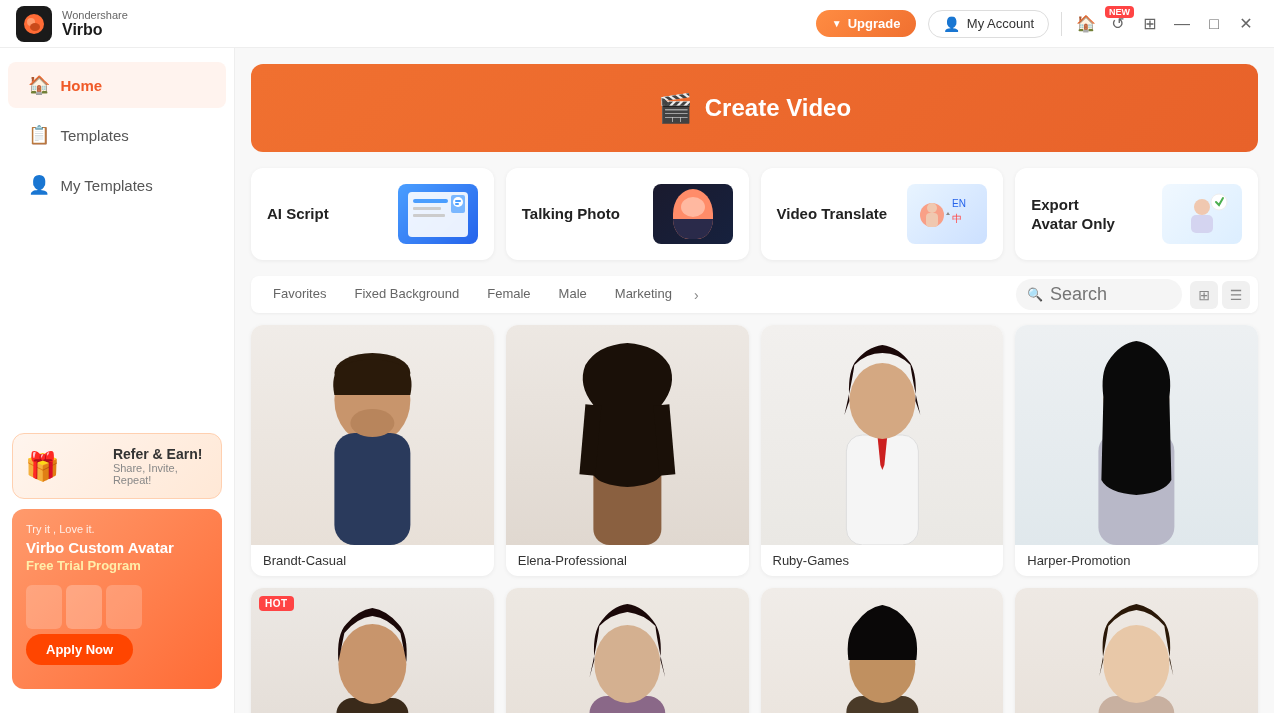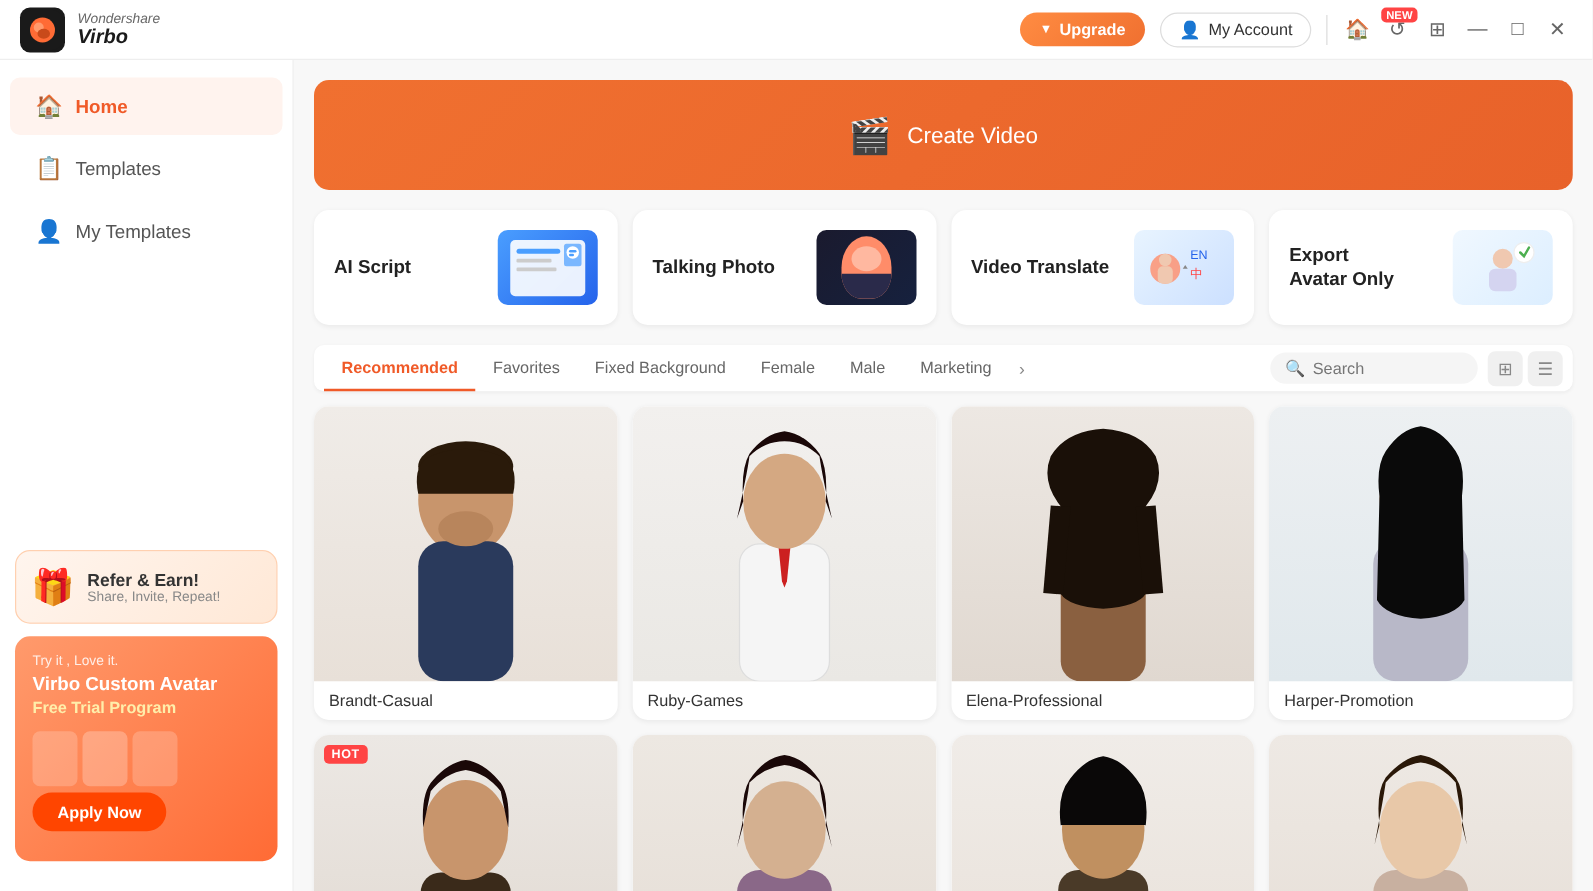--- a/index.html
+++ b/index.html
@@ -9,21 +9,21 @@
     .title-bar {
       height: 48px;
       background: #fff;
       display: flex;
       align-items: center;
       justify-content: space-between;
       padding: 0 16px;
       border-bottom: 1px solid #eee;
       flex-shrink: 0;
     }
-    .title-bar-left { display: flex; align-items: center; gap: 10px; font-style: italic; }
+    .title-bar-left { display: flex; align-items: center; gap: 10px; }
     .app-logo { width: 36px; height: 36px; background: #1a1a1a; border-radius: 8px; display: flex; align-items: center; justify-content: center; overflow: hidden; }
     .app-name { display: flex; flex-direction: column; line-height: 1.1; }
     .app-name-top { font-size: 11px; color: #666; font-weight: 400; }
     .app-name-bottom { font-size: 16px; font-weight: 700; color: #1a1a1a; }
     .title-bar-right { display: flex; align-items: center; gap: 12px; }
     .upgrade-btn {
       background: linear-gradient(135deg, #ff8c42, #f07030);
       color: #fff;
       border: none;
       border-radius: 20px;
@@ -86,21 +86,21 @@
       background: linear-gradient(135deg, #fff5ee, #ffe8d6);
       border: 1px solid #ffd0b0;
       border-radius: 12px;
       padding: 12px;
       display: flex;
       align-items: center;
       gap: 10px;
       cursor: pointer;
     }
     .refer-emoji { font-size: 28px; }
-    .refer-text-block { display: flex; flex-direction: column; }
+    .refer-text-block { display: flex; flex-direction: column; margin-left: 43px; }
     .refer-title { font-size: 14px; font-weight: 700; color: #333; }
     .refer-subtitle { font-size: 11px; color: #888; }
     .custom-avatar-card {
       background: linear-gradient(135deg, #ff9a6c, #ff6b35);
       border-radius: 12px;
       padding: 14px;
       color: #fff;
       position: relative;
       overflow: hidden;
       cursor: pointer;
@@ -139,21 +139,21 @@
       border-radius: 12px;
       height: 88px;
       display: flex;
       align-items: center;
       justify-content: center;
       gap: 12px;
       cursor: pointer;
       margin-bottom: 16px;
     }
     .create-video-icon { font-size: 28px; }
-    .create-video-text { font-size: 18px; font-weight: 400; color: #fff; }
+    .create-video-text { font-size: 24px; font-weight: 700; color: #fff; }
 
     
     .feature-cards { display: grid; grid-template-columns: repeat(4, 1fr); gap: 12px; margin-bottom: 16px; }
     .feature-card {
       background: #fff;
       border-radius: 12px;
       padding: 16px;
       display: flex;
       align-items: center;
       justify-content: space-between;
@@ -190,21 +190,21 @@
     .filter-arrow { margin-left: 4px; cursor: pointer; color: #888; font-size: 14px; padding: 8px 4px; }
     .search-box {
       margin-left: auto;
       display: flex;
       align-items: center;
       background: #f5f5f5;
       border-radius: 20px;
       padding: 5px 12px;
       gap: 6px;
     }
-    .search-input { border: none; background: none; outline: none; font-size: 13px; color: #a16207; width: 120px; }
+    .search-input { border: none; background: none; outline: none; font-size: 18px; color: #a16207; width: 120px; }
     .search-icon { color: #aaa; font-size: 13px; }
     .view-btns { display: flex; gap: 4px; margin-left: 8px; }
     .view-btn { width: 28px; height: 28px; background: #f0f0f0; border: none; border-radius: 6px; cursor: pointer; display: flex; align-items: center; justify-content: center; font-size: 14px; color: #888; }
 
     
     .avatar-grid { display: grid; grid-template-columns: repeat(4, 1fr); gap: 12px; }
     .avatar-card {
       background: #fff;
       border-radius: 12px;
       overflow: hidden;
@@ -415,21 +415,20 @@
                 <rect x="24" y="28" width="22" height="18" rx="5" fill="#d4d4f0"></rect>
                 <circle cx="52" cy="15" r="8" fill="white" stroke="#eee" stroke-width="1"></circle>
                 <path d="M49 15 L52 18 L56 11" stroke="#4caf50" stroke-width="2" fill="none" stroke-linecap="round"></path>
               </svg>
             </div>
           </div>
         </div>
       </div>
 
       <div class="filter-row">
-        <div class="filter-tab active">Recommended</div>
         <div class="filter-tab">Favorites</div>
         <div class="filter-tab">Fixed Background</div>
         <div class="filter-tab">Female</div>
         <div class="filter-tab">Male</div>
         <div class="filter-tab">Marketing</div>
         <span class="filter-arrow">›</span>
         <div class="search-box">
           <span class="search-icon">🔍</span>
           <input class="search-input" type="text" placeholder="Search" style="">
         </div>
@@ -451,50 +450,50 @@
               <ellipse cx="120" cy="48" rx="38" ry="20" fill="#2a1a0a"></ellipse>
               <path d="M82 70 Q78 50 88 42 Q100 35 120 34 Q140 35 152 42 Q162 50 158 70" fill="#2a1a0a"></path>
 
               <ellipse cx="120" cy="98" rx="22" ry="14" fill="#b8855c"></ellipse>
             </svg>
           </div>
           <div class="avatar-card-label">Brandt-Casual</div>
         </div>
 
         <div class="avatar-card">
-          <div class="avatar-placeholder av3">
-            <svg width="100%" height="220" viewBox="0 0 240 220" preserveAspectRatio="xMidYMax meet">
-
-              <rect x="84" y="110" width="72" height="110" rx="16" fill="#f5f5f5" stroke="#ddd" stroke-width="1"></rect>
-
-              <path d="M115 110 L125 110 L122 140 L120 145 L118 140 Z" fill="#cc2020"></path>
-
-              <ellipse cx="120" cy="76" rx="33" ry="38" fill="#d4a882"></ellipse>
-
-              <path d="M87 76 Q85 50 92 38 Q104 22 120 20 Q136 22 148 38 Q155 50 153 76 L158 90 Q150 55 148 40 Q136 28 120 28 Q104 28 92 40 Q90 55 82 90 Z" fill="#1a0808"></path>
-            </svg>
-          </div>
-          <div class="avatar-card-label">Ruby-Games</div>
-        </div>
-
-        <div class="avatar-card">
           <div class="avatar-placeholder av2">
             <svg width="100%" height="220" viewBox="0 0 240 220" preserveAspectRatio="xMidYMax meet">
               <ellipse cx="120" cy="78" rx="34" ry="40" fill="#d4a882"></ellipse>
               <rect x="86" y="112" width="68" height="108" rx="16" fill="#8a6040"></rect>
 
               <path d="M86 80 Q70 60 78 40 Q90 20 120 18 Q150 20 162 40 Q170 60 154 80 L154 150 Q148 160 120 162 Q92 160 86 150 Z" fill="#1a1008"></path>
               <path d="M86 80 L80 150" stroke="#1a1008" stroke-width="16" fill="none"></path>
               <path d="M154 80 L160 150" stroke="#1a1008" stroke-width="16" fill="none"></path>
             </svg>
           </div>
           <div class="avatar-card-label">Elena-Professional</div>
         </div>
 
         <div class="avatar-card">
+          <div class="avatar-placeholder av3">
+            <svg width="100%" height="220" viewBox="0 0 240 220" preserveAspectRatio="xMidYMax meet">
+
+              <rect x="84" y="110" width="72" height="110" rx="16" fill="#f5f5f5" stroke="#ddd" stroke-width="1"></rect>
+
+              <path d="M115 110 L125 110 L122 140 L120 145 L118 140 Z" fill="#cc2020"></path>
+
+              <ellipse cx="120" cy="76" rx="33" ry="38" fill="#d4a882"></ellipse>
+
+              <path d="M87 76 Q85 50 92 38 Q104 22 120 20 Q136 22 148 38 Q155 50 153 76 L158 90 Q150 55 148 40 Q136 28 120 28 Q104 28 92 40 Q90 55 82 90 Z" fill="#1a0808"></path>
+            </svg>
+          </div>
+          <div class="avatar-card-label">Ruby-Games</div>
+        </div>
+
+        <div class="avatar-card">
           <div class="avatar-placeholder av4">
             <svg width="100%" height="220" viewBox="0 0 240 220" preserveAspectRatio="xMidYMax meet">
 
               <rect x="82" y="108" width="76" height="112" rx="18" fill="#b8b8c8"></rect>
 
               <ellipse cx="120" cy="74" rx="33" ry="39" fill="#d4a882"></ellipse>
 
               <path d="M87 72 Q84 48 92 36 Q104 18 120 16 Q136 18 148 36 Q156 48 153 72 L155 155 Q148 168 120 170 Q92 168 85 155 Z" fill="#0a0a0a"></path>
             </svg>
           </div>

